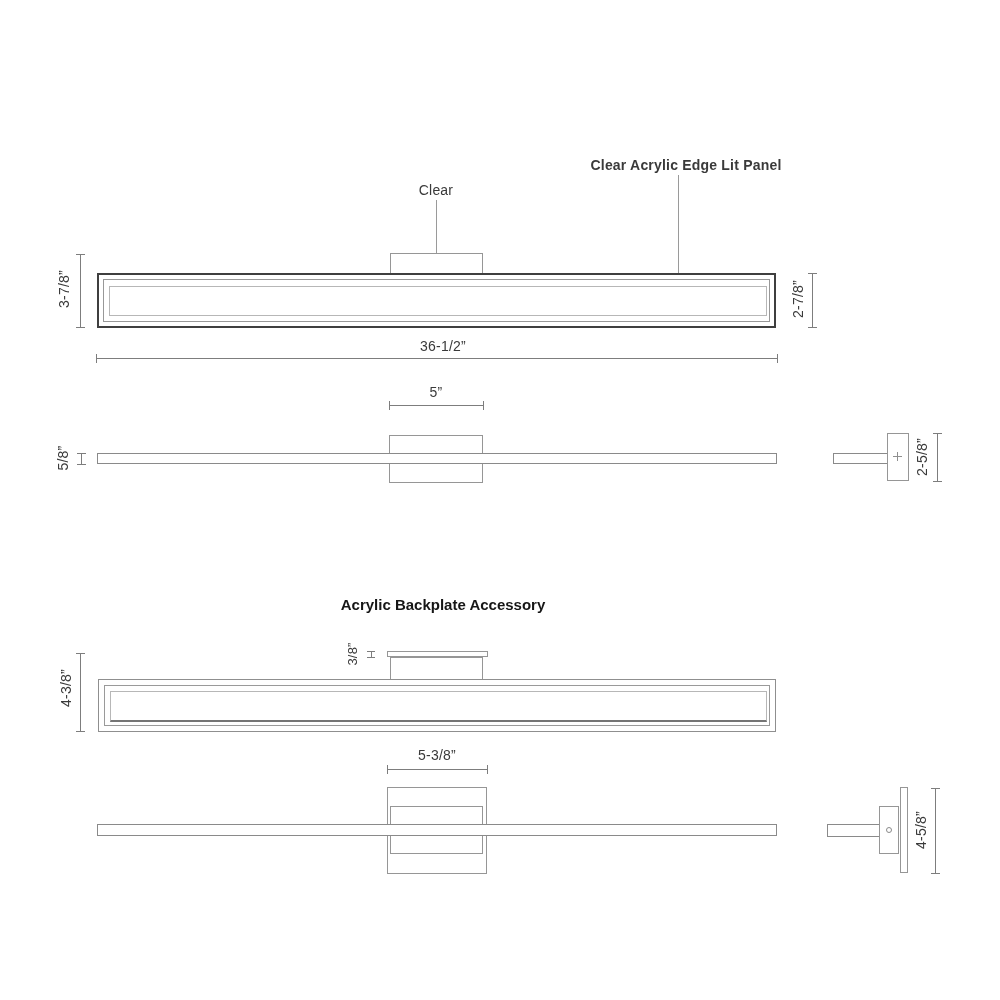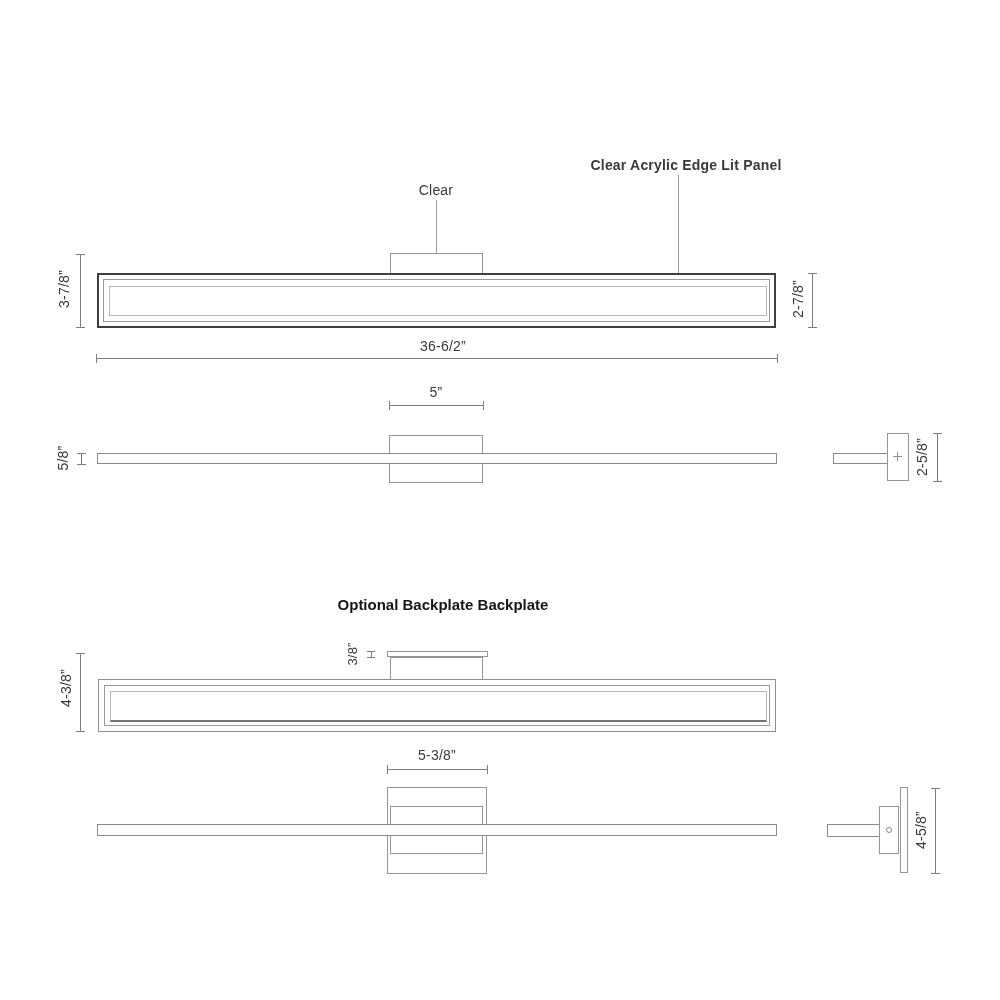--- a/index.html
+++ b/index.html
@@ -51,21 +51,21 @@
     <div class="rlbl" style="left:64px;top:289px;">3-7/8”</div>
 
     <div class="vline" style="left:812px;top:273px;height:54px;"></div>
     <div class="tkh" style="left:808px;top:273px;"></div>
     <div class="tkh" style="left:808px;top:327px;"></div>
     <div class="rlbl" style="left:798px;top:299px;">2-7/8”</div>
 
     <div class="hline" style="left:96px;top:358px;width:681px;"></div>
     <div class="tkv" style="left:96px;top:354px;"></div>
     <div class="tkv" style="left:777px;top:354px;"></div>
-    <div class="lbl" style="left:443px;top:346px;">36-6/2”</div>
+    <div class="lbl" style="left:443px;top:346px;">36-1/2”</div>
   </div>
 
   <div>
     <div class="box" style="left:389px;top:435px;width:94px;height:48px;border:1px solid #969696;"></div>
     <div class="box" style="left:97px;top:453px;width:680px;height:11px;border:1px solid #8a8a8a;"></div>
 
     <div class="hline" style="left:389px;top:405px;width:94px;"></div>
     <div class="tkv" style="left:389px;top:401px;"></div>
     <div class="tkv" style="left:483px;top:401px;"></div>
     <div class="lbl" style="left:436px;top:392px;">5”</div>
@@ -83,21 +83,21 @@
     <div class="crossline" style="left:893px;top:456px;width:9px;height:1px;"></div>
     <div class="crossline" style="left:897px;top:452px;width:1px;height:9px;"></div>
 
     <div class="vline" style="left:937px;top:433px;height:48px;"></div>
     <div class="tkh" style="left:933px;top:433px;"></div>
     <div class="tkh" style="left:933px;top:481px;"></div>
     <div class="rlbl" style="left:922px;top:457px;">2-5/8”</div>
   </div>
 
   <div>
-    <div class="title" style="left:443px;top:604px;">Optional Backplate Backplate</div>
+    <div class="title" style="left:443px;top:604px;">Acrylic Backplate Accessory</div>
 
     <div class="box" style="left:387px;top:651px;width:101px;height:6px;border:1px solid #969696;"></div>
     <div class="box" style="left:390px;top:657px;width:93px;height:23px;border:1px solid #969696;"></div>
 
     <div class="vline" style="left:371px;top:651px;height:6px;"></div>
     <div class="tkh" style="left:367px;top:651px;width:8px;"></div>
     <div class="tkh" style="left:367px;top:657px;width:8px;"></div>
     <div class="rlbl sm" style="left:352px;top:654px;">3/8”</div>
 
     <div class="box" style="left:98px;top:679px;width:678px;height:53px;border:1px solid #8f8f8f;"></div>

